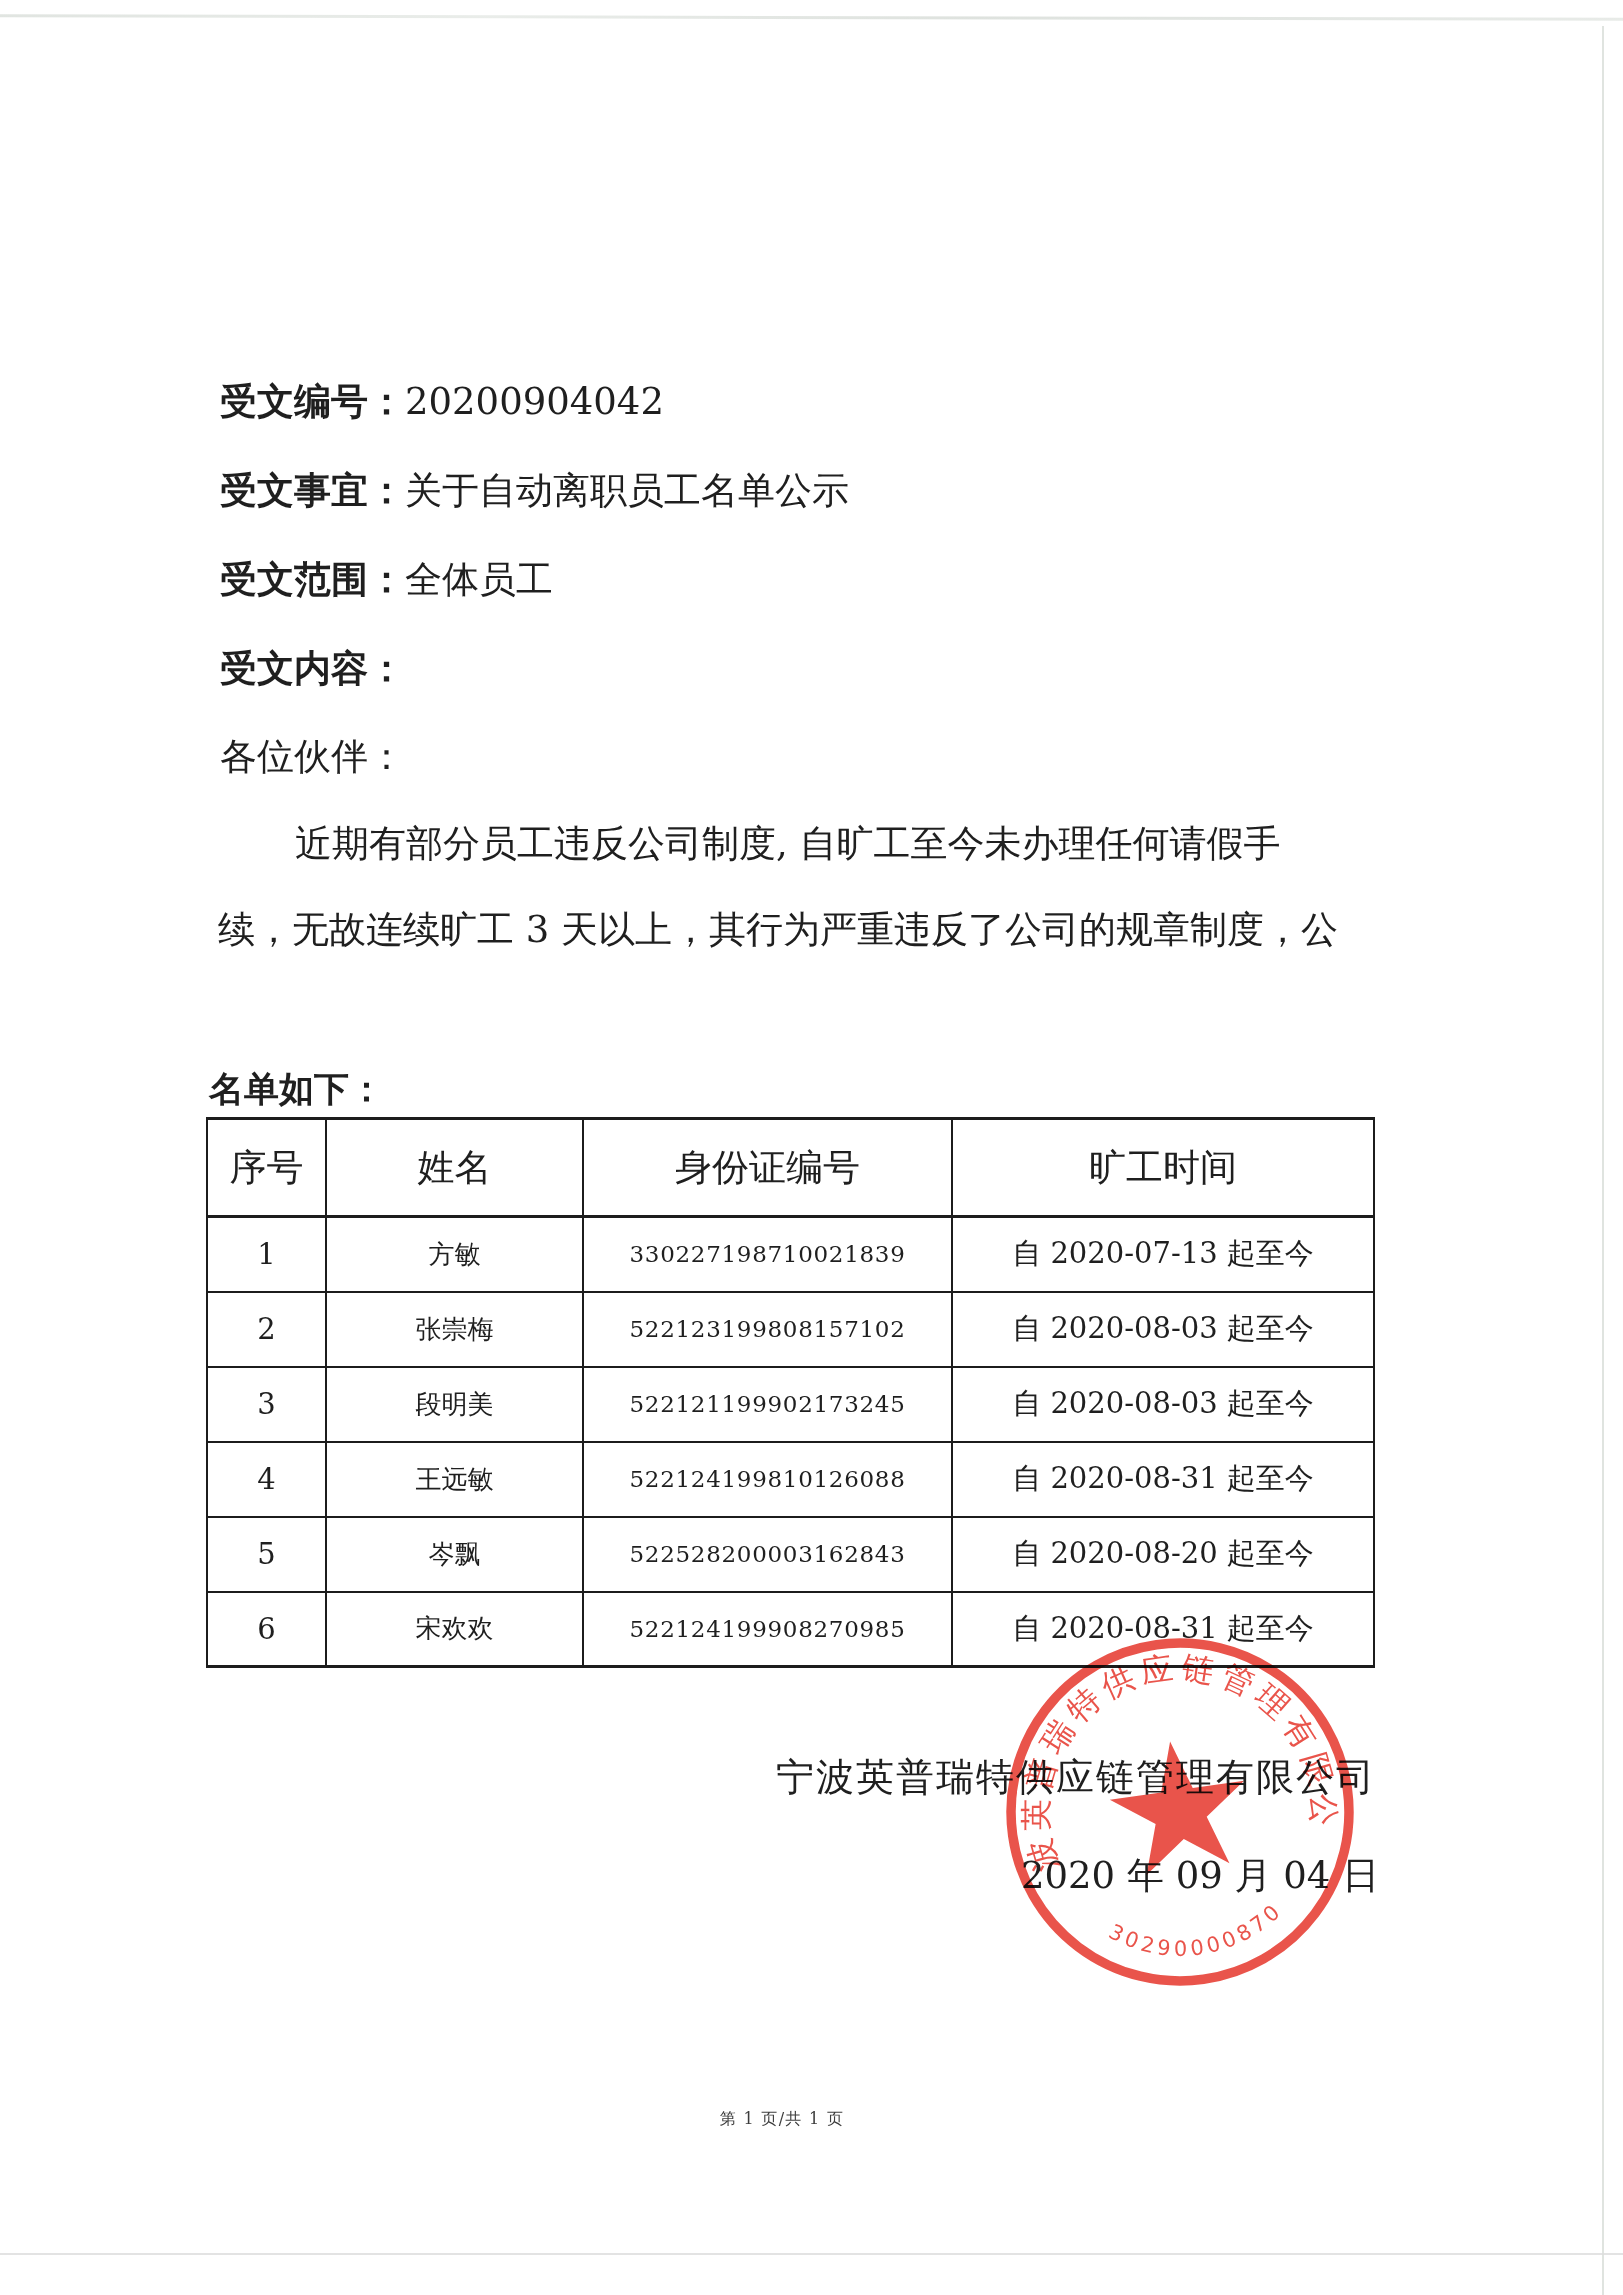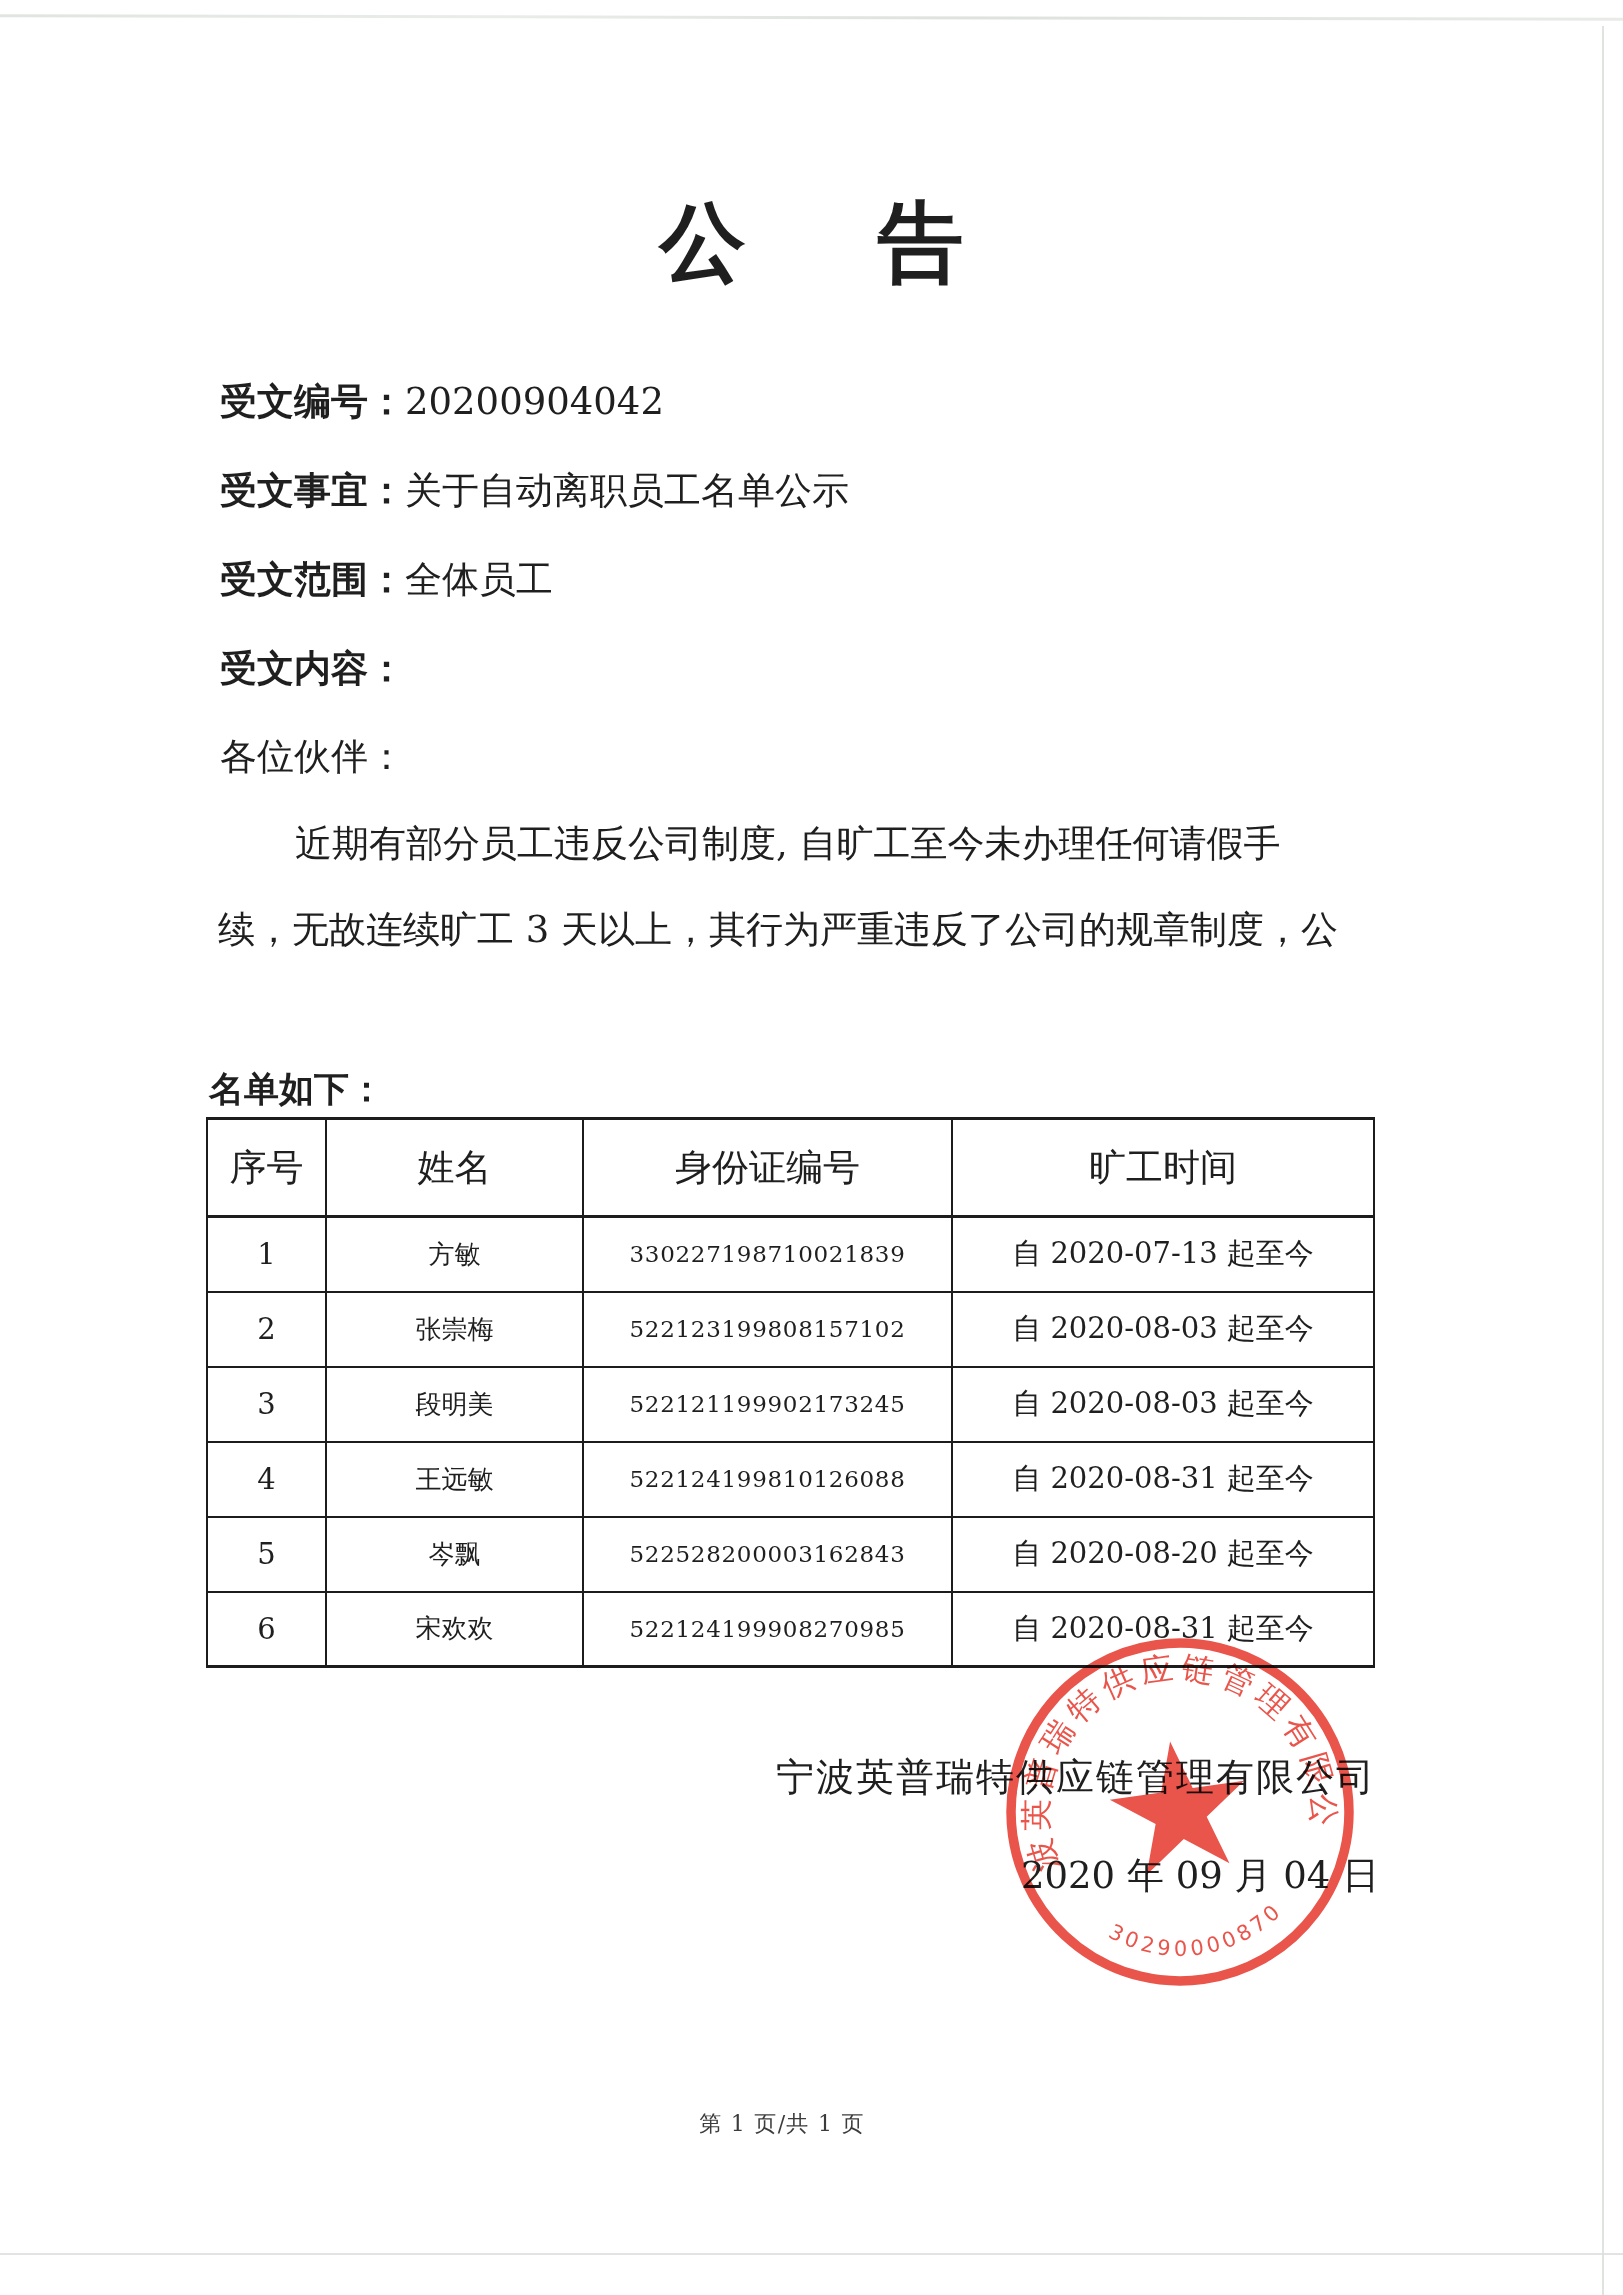--- a/index.html
+++ b/index.html
@@ -55,32 +55,31 @@
   table.roster tbody tr:last-child td{border-bottom:3.9px solid #1c1c1c;}
   td.name-heavy{font-weight:700;font-family:"DejaVu Sans","Liberation Sans",sans-serif;font-size:29px;}
   
   .company-line{position:absolute;left:776px;top:1752px;font-size:38px;letter-spacing:2px;z-index:2;}
   .date-line{position:absolute;left:1021px;top:1851px;font-size:37px;z-index:2;}
   
   .stamp{position:absolute;left:990px;top:1622px;width:380px;height:380px;
     transform:rotate(-8deg);mix-blend-mode:multiply;opacity:.93;z-index:3;}
   
   .footer{position:absolute;left:0;top:2109px;width:1564px;text-align:center;
-    font-size:22px;color:#3c3c3c;letter-spacing:1.3px;}
+    font-size:16px;color:#3c3c3c;letter-spacing:1.3px;}
 </style>
 </head>
 <body>
 
 <div class="page">
 
   <div class="scan-top"></div>
   <div class="scan-right"></div>
   <div class="scan-bottom"></div>
 
-  <div class="title"><span>公  告</span></div>
 
   <div class="fields">
       <div class="field-line"><span class="field-label">受文编号：</span><span class="field-value">20200904042</span></div>
       <div class="field-line"><span class="field-label">受文事宜：</span><span class="field-value">关于自动离职员工名单公示</span></div>
       <div class="field-line"><span class="field-label">受文范围：</span><span class="field-value">全体员工</span></div>
       <div class="field-line"><span class="field-label">受文内容：</span><span class="field-value"></span></div>
     </div>
 
   <div class="salutation">各位伙伴：</div>
 

